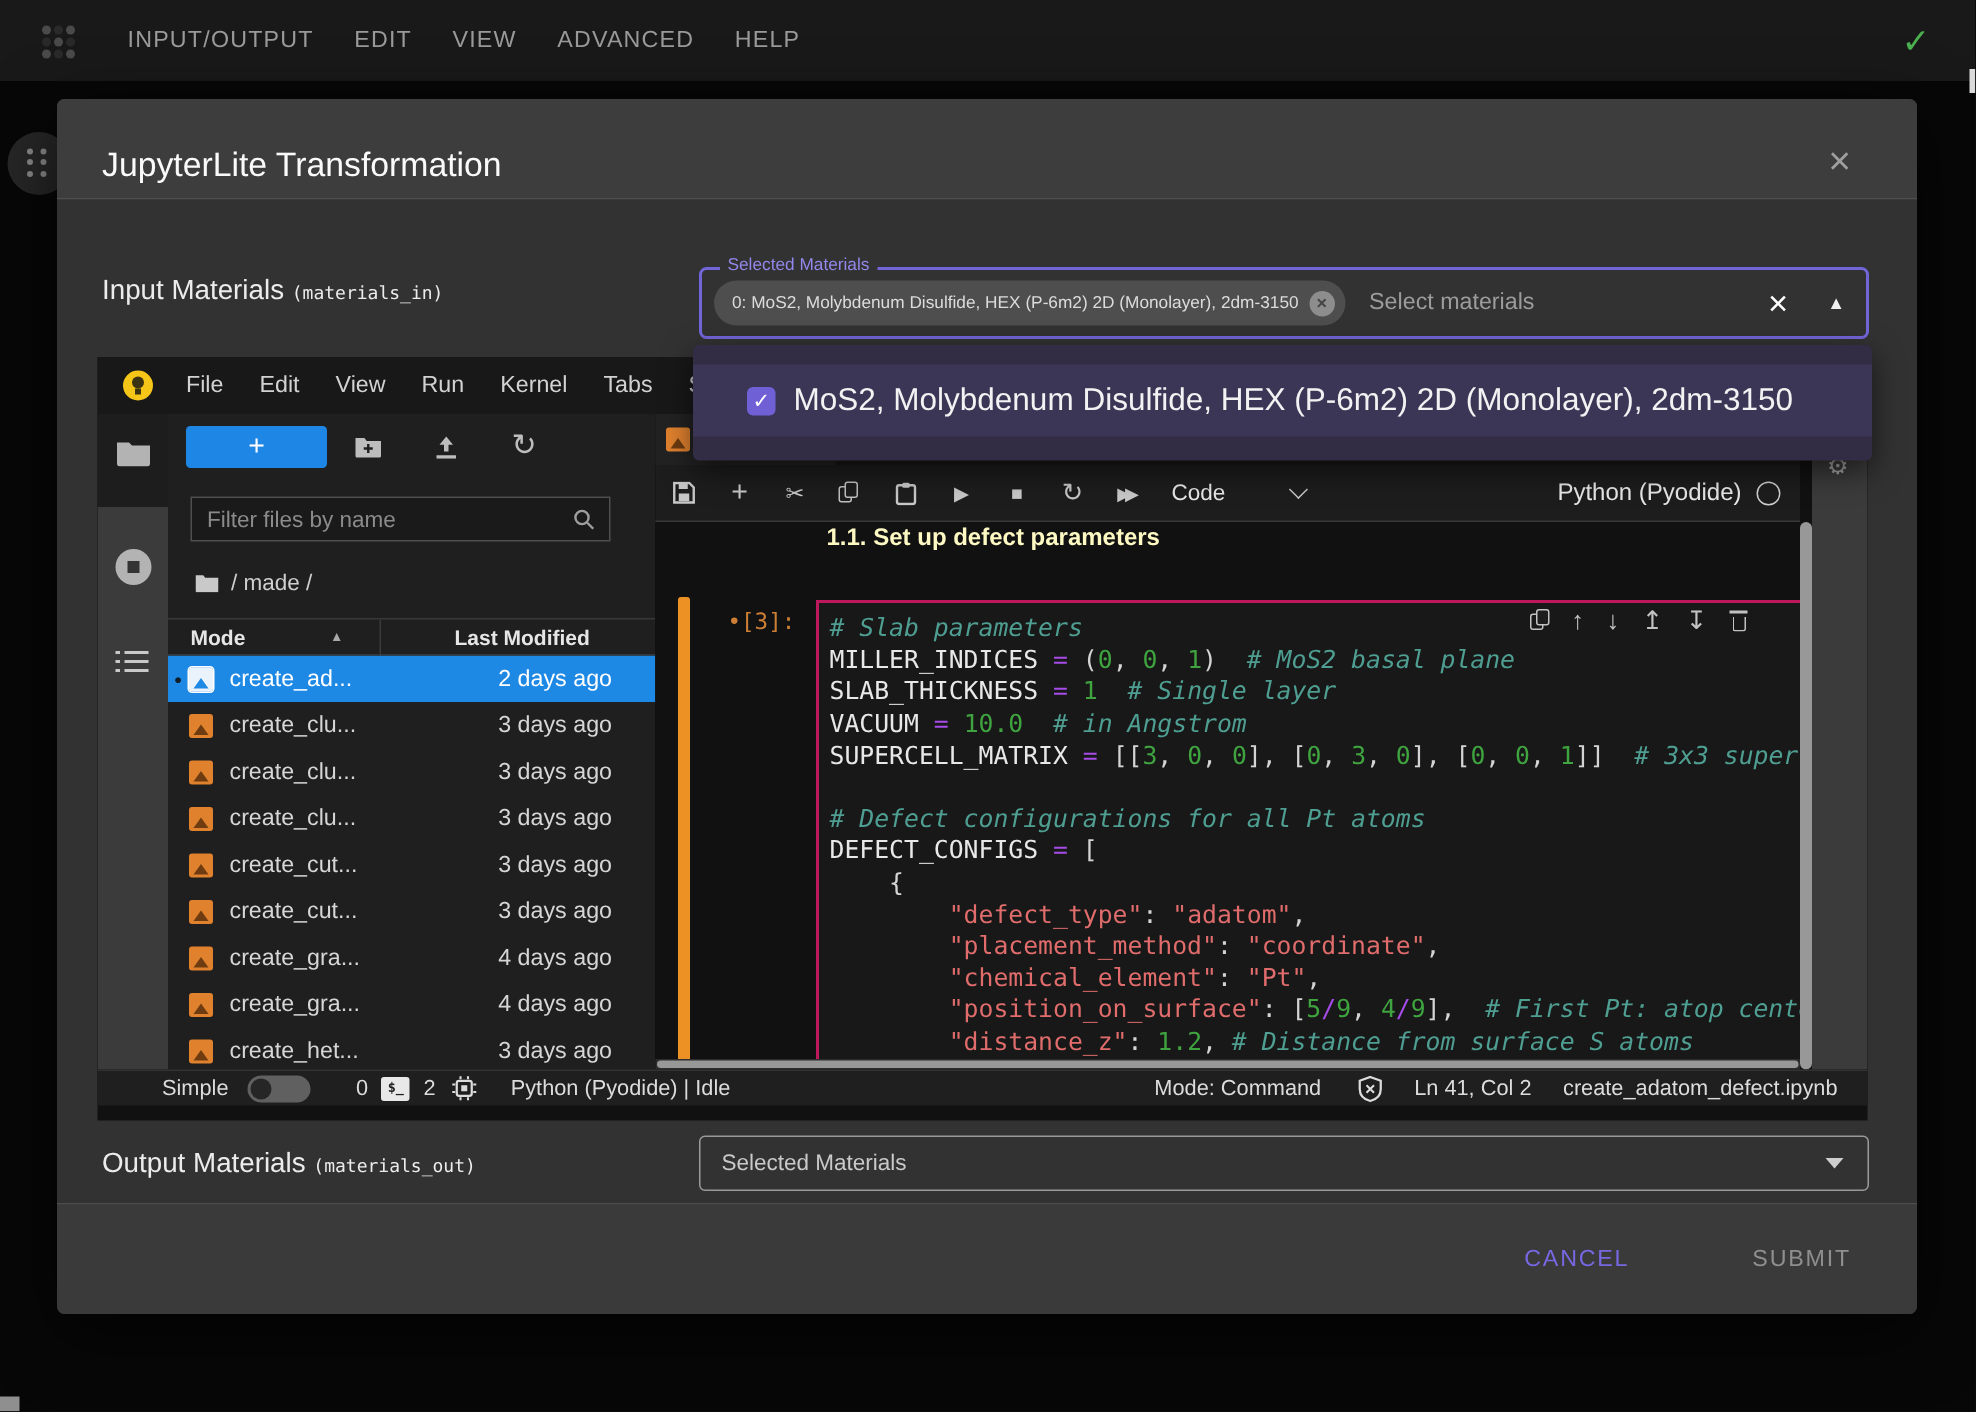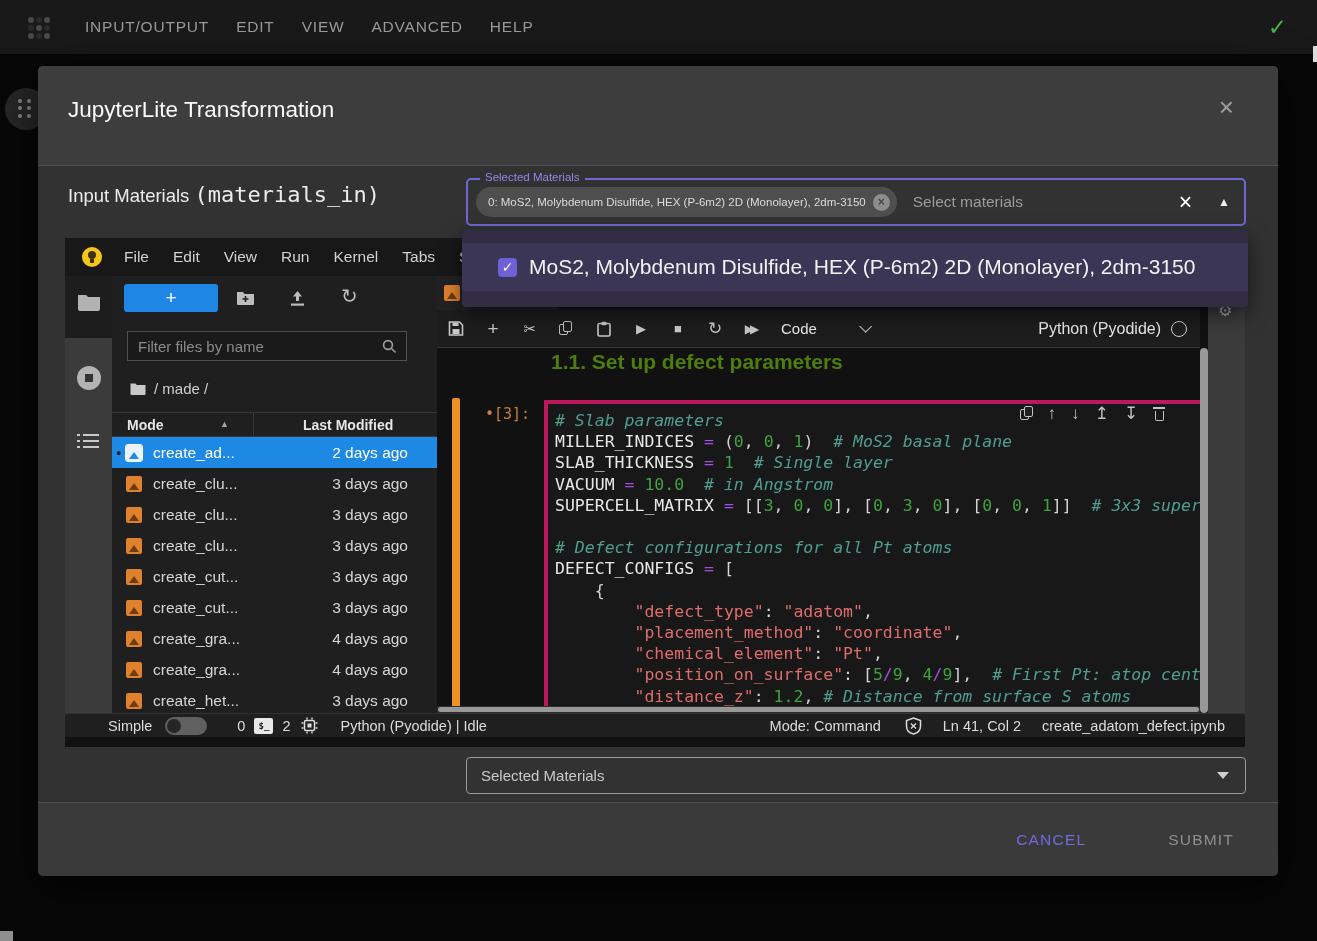--- a/index.html
+++ b/index.html
@@ -18,29 +18,29 @@
   .appmenu .menu-item { color:#9a9a9a; font-size:15.5px; letter-spacing:0.8px; cursor:default; }
   .confirm-check { position:absolute; right:30px; top:14px; color:#4caf50; font-size:23px; font-weight:bold; }
   .edge-sliver { position:absolute; right:0; top:46px; width:4px; height:16px; background:#dcdcdc; }
   .bottom-chip { position:absolute; left:0; top:931px; width:13px; height:10px; background:#8f8f8f; }
   .floating-btn { position:absolute; left:5px; top:88px; width:42px; height:42px; border-radius:50%; background:#272727; z-index:1; }
   .floating-btn .dots { position:absolute; left:13px; top:11px; width:16px; height:20px; display:grid; grid-template-columns:1fr 1fr; grid-template-rows:repeat(3,1fr); gap:2px; }
   .floating-btn .dots i { background:#8a8a8a; border-radius:50%; width:4px; height:4px; }
 
   
   .dialog { position:absolute; left:38px; top:66px; width:1240px; height:810px; background:#323232; border-radius:5px; box-shadow:0 12px 46px rgba(0,0,0,.65); z-index:10; }
-  .dlg-header { position:absolute; left:0; top:0; width:100%; height:100px; background:#3d3d3d; border-bottom:1px solid #4f4f4f; border-radius:5px 5px 0 0; }
+  .dlg-header { position:absolute; left:0; top:0; width:100%; height:67px; background:#3d3d3d; border-bottom:1px solid #4f4f4f; border-radius:5px 5px 0 0; }
   .dlg-title { position:absolute; left:30px; top:31px; color:#fafafa; font-size:22.5px; }
   .dlg-close { position:absolute; right:44px; top:28px; color:#9e9e9e; font-size:26px; line-height:26px; cursor:default; }
   .dlg-footer { position:absolute; left:0; top:736px; width:100%; height:74px; background:#3a3a3a; border-top:1px solid #4d4d4d; border-radius:0 0 5px 5px; display:flex; align-items:center; justify-content:flex-end; }
   .btn-cancel { color:#7668e2; font-size:15.5px; letter-spacing:1.2px; margin-right:82px; }
   .btn-submit { color:#8f8f8f; font-size:15.5px; letter-spacing:1.2px; margin-right:44px; }
 
   .io-label { position:absolute; left:30px; color:#ececec; font-size:18.5px; }
-  .io-label .mono { font-family:"DejaVu Sans Mono","Liberation Mono",monospace; font-size:22px; }
+  .io-label .mono { font-family:"DejaVu Sans Mono","Liberation Mono",monospace; font-size:12px; }
   #input-label { top:116px; }
   #output-label { top:698px; }
 
   
   .msel { position:absolute; left:428px; top:112px; width:780px; height:48px; border:2px solid #7265d8; border-radius:5px; display:flex; align-items:center; }
   .msel-label { position:absolute; top:-9px; left:12px; background:#323232; padding:0 5px; color:#9287ea; font-size:11.5px; }
   .chip { display:flex; align-items:center; height:30px; border-radius:15px; background:#4e4e4e; padding:0 7px 0 12px; margin-left:8px; }
   .chip-label { color:#dcdcdc; font-size:11.5px; white-space:nowrap; }
   .chip-del { width:17px; height:17px; border-radius:50%; background:#8d8d8d; color:#454545; font-size:12px; font-weight:bold; display:flex; align-items:center; justify-content:center; margin-left:7px; }
   .msel-placeholder { color:#9c9c9c; font-size:15.5px; margin-left:16px; flex:1; }
@@ -110,24 +110,24 @@
   .nb-toolbar > * { margin-left:21px; }
   .nb-toolbar > *:first-child { margin-left:11px; }
   .ico-runall { letter-spacing:-4px; font-size:12px; padding-right:4px; }
   .celltype { color:#e8e8e8; font-size:15px; width:auto; flex:none; }
   .chev { width:9px; height:9px; border-right:1.8px solid #c8c8c8; border-bottom:1.8px solid #c8c8c8; transform:rotate(45deg) translateY(-3px); flex:0 0 9px; margin-left:42px; }
   .nb-spacer { flex:1; margin-left:0; }
   .kernel-name { color:#e8e8e8; font-size:16px; flex:none; width:auto; margin-left:10px;text-align:right; }
   .kernel-circle { width:16px; height:16px; border:1.6px solid #cfcfcf; border-radius:50%; flex:0 0 16px; margin:0 13px 0 10px; }
 
   .nb-content { position:absolute; left:0; top:72px; width:100%; height:358px; overflow:hidden; background:#111; }
-  .nb-heading { position:absolute; left:114px; top:2px; color:#4d7c0f; font-size:21px; font-weight:bold; }
+  .nb-heading { position:absolute; left:114px; top:2px; color:#fef9c3; font-size:16px; font-weight:bold; }
   .cell-bar { position:absolute; left:15px; top:50px; width:8px; height:310px; background:#ee9124; border-radius:2px; }
   .cell-prompt { position:absolute; left:48px; top:57px; color:#cc7f35; font-family:"DejaVu Sans Mono","Liberation Mono",monospace; font-size:15px; }
-  .cell-editor { position:absolute; left:107px; top:52px; width:721px; height:320px; background:#181818; border:4px solid #be185d; overflow:hidden; }
+  .cell-editor { position:absolute; left:107px; top:52px; width:721px; height:320px; background:#181818; border:2px solid #be185d; overflow:hidden; }
   #code { padding:6px 0 0 7px; font-family:"DejaVu Sans Mono","Liberation Mono",monospace; font-size:16.5px; line-height:21.2px; white-space:pre; }
   .tok-c { color:#4f9e92; font-style:italic; }
   .tok-v { color:#e8e8e8; }
   .tok-o { color:#a64ce8; }
   .tok-n { color:#3fa33f; }
   .tok-s { color:#e06c6c; }
   .tok-p { color:#d4d4d4; }
   .cell-actions { position:absolute; right:35px; top:57px; display:flex; gap:15px; align-items:center; z-index:3; }
   .cai { color:#c2c2c2; font-size:17px; line-height:17px; }
   .ico-dup { position:relative; width:13px; height:15px; }
@@ -458,20 +458,23 @@
       </div>
     </div>
 
     <div class="dropdown">
       <div class="dd-option">
         <span class="dd-check">✓</span>
         <span class="dd-label">MoS2, Molybdenum Disulfide, HEX (P-6m2) 2D (Monolayer), 2dm-3150</span>
       </div>
     </div>
 
+    <div class="io-label" id="output-label">
+      <span>Output Materials </span><span class="mono">(materials_out)</span>
+    </div>
     <div class="osel">
       <span class="osel-label">Selected Materials</span>
       <span class="osel-caret"></span>
     </div>
 
     <div class="dlg-footer">
       <span class="btn-cancel">CANCEL</span>
       <span class="btn-submit">SUBMIT</span>
     </div>
   </div>

